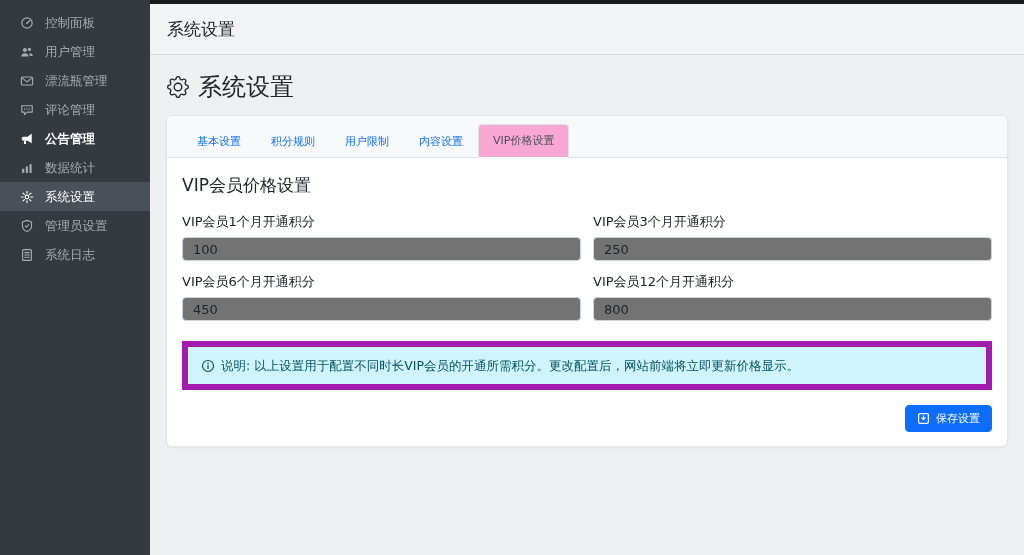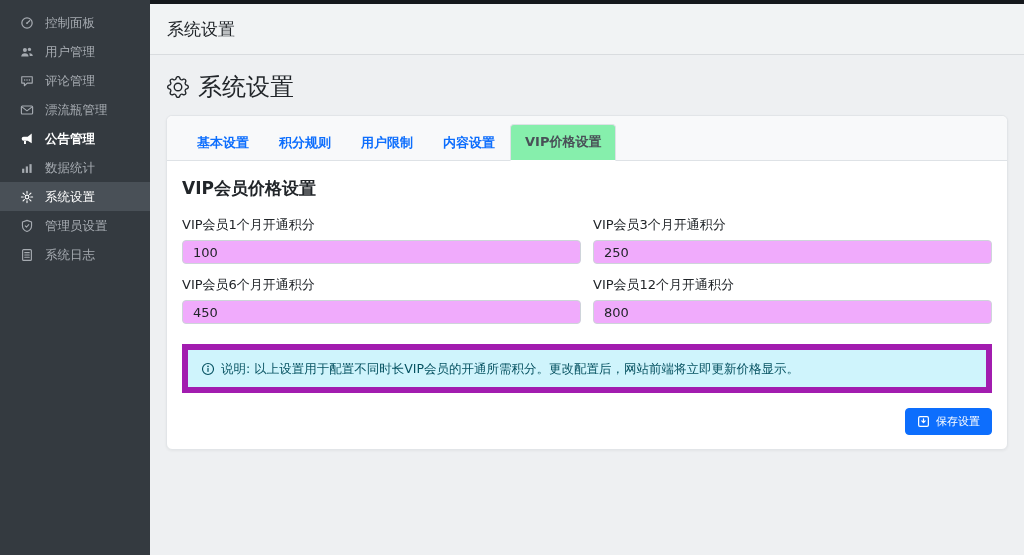--- a/index.html
+++ b/index.html
@@ -48,38 +48,38 @@
     margin:0 16px; background:#ffffff;
     border:1px solid #e2e5e8; border-radius:6px;
     box-shadow:0 1px 3px rgba(0,0,0,0.05);
   }
   .card-header {
     background:#f8f9fa; border-bottom:1px solid #dee2e6;
     padding:8px 10px 0 15px; border-radius:6px 6px 0 0;
     display:flex; align-items:flex-end;
   }
   .tab {
-    font-size:13px; font-weight:bold; color:#0d6efd;
+    font-size:11px; font-weight:normal; color:#0d6efd;
     padding:8px 14px 9px; cursor:pointer;
     border:1px solid transparent; border-bottom:none;
     margin-bottom:-1px; border-radius:4px 4px 0 0;
   }
   .tab.active {
-    color:#495057; background:#86efac;
+    color:#495057; background:#f9a8d4;
     border-color:#dee2e6; border-bottom:1px solid #ffffff;
   }
 
   .card-body { padding:14px 15px 14px; }
-  .section-title { font-size:17px; font-weight:700; color:#212529; margin:2px 0 16px; }
+  .section-title { font-size:17px; font-weight:400; color:#212529; margin:2px 0 16px; }
 
   .grid { display:grid; grid-template-columns:1fr 1fr; column-gap:26px; row-gap:13px;gap:12px; }
   .field label { display:block; font-size:13px; color:#212529; margin-bottom:6px; }
   .field input {
     width:100%; height:24px; border:1px solid #ced4da; border-radius:4px;
-    padding:2px 10px; font-size:13px; color:#212529; background:#f0abfc;
+    padding:2px 10px; font-size:13px; color:#212529; background:#737373;
     font-family:inherit; outline:none;
   }
 
   .alert {
     margin-top:20px; background:#cff4fc; color:#055160;
     border:6px solid #a21caf; border-radius:0;
     padding:10px 13px; font-size:12.5px;
     display:flex; align-items:center; gap:6px; line-height:17px;
   }
   .alert .info-ic { width:14px; height:14px; flex-shrink:0; display:inline-flex; }
@@ -118,36 +118,36 @@
               <circle cx="10.8" cy="5" r="1.9" fill="currentColor"></circle>
               <path d="M1.4 13.2c0-2.3 1.9-3.7 4.2-3.7s4.2 1.4 4.2 3.7z" fill="currentColor"></path>
               <path d="M10.6 9.5c2.1-.2 4 1 4 3.2h-3.4" fill="currentColor"></path>
             </svg>
           </span>
           <span>用户管理</span>
         </div>
         <div class="side-item">
           <span class="side-icon">
             <svg viewBox="0 0 16 16">
+              <rect x="1.6" y="3.4" width="12.8" height="9.2" rx="1.1" fill="none" stroke="currentColor" stroke-width="1.3"></rect>
+              <path d="M2.2 4.4 8 9l5.8-4.6" fill="none" stroke="currentColor" stroke-width="1.3"></path>
+            </svg>
+          </span>
+          <span>漂流瓶管理</span>
+        </div>
+        <div class="side-item">
+          <span class="side-icon">
+            <svg viewBox="0 0 16 16">
               <path d="M2 3.2h12v7.2H8.2L5 13.4v-3H2z" fill="none" stroke="currentColor" stroke-width="1.3" stroke-linejoin="round"></path>
               <circle cx="5.3" cy="6.8" r=".85" fill="currentColor"></circle>
               <circle cx="8" cy="6.8" r=".85" fill="currentColor"></circle>
               <circle cx="10.7" cy="6.8" r=".85" fill="currentColor"></circle>
             </svg>
           </span>
           <span>评论管理</span>
-        </div>
-        <div class="side-item">
-          <span class="side-icon">
-            <svg viewBox="0 0 16 16">
-              <rect x="1.6" y="3.4" width="12.8" height="9.2" rx="1.1" fill="none" stroke="currentColor" stroke-width="1.3"></rect>
-              <path d="M2.2 4.4 8 9l5.8-4.6" fill="none" stroke="currentColor" stroke-width="1.3"></path>
-            </svg>
-          </span>
-          <span>漂流瓶管理</span>
         </div>
         <div class="side-item emph">
           <span class="side-icon">
             <svg viewBox="0 0 16 16">
               <path d="M13.4 1.8v11l-4.6-2.9H4.2a2.3 2.3 0 0 1 0-4.6h4.6l4.6-3.5z" fill="currentColor"></path>
               <path d="M4.6 10.4v3.3h2.2v-3.3z" fill="currentColor"></path>
             </svg>
           </span>
           <span>公告管理</span>
         </div>

